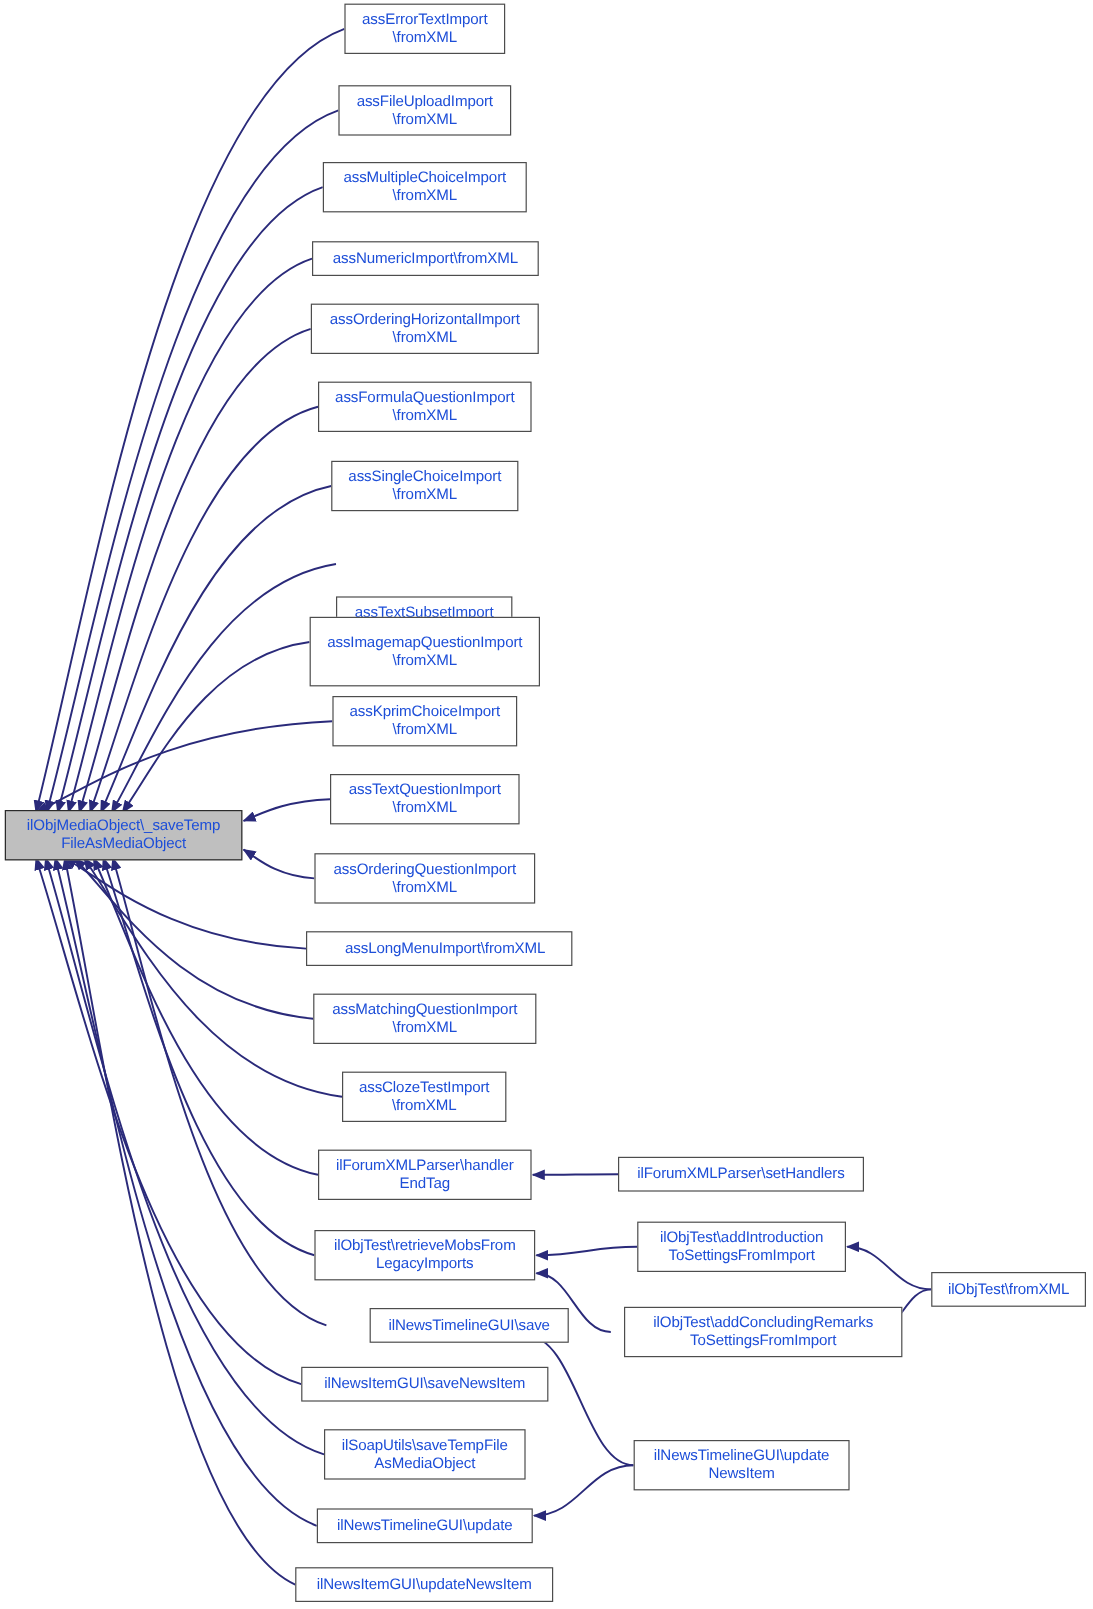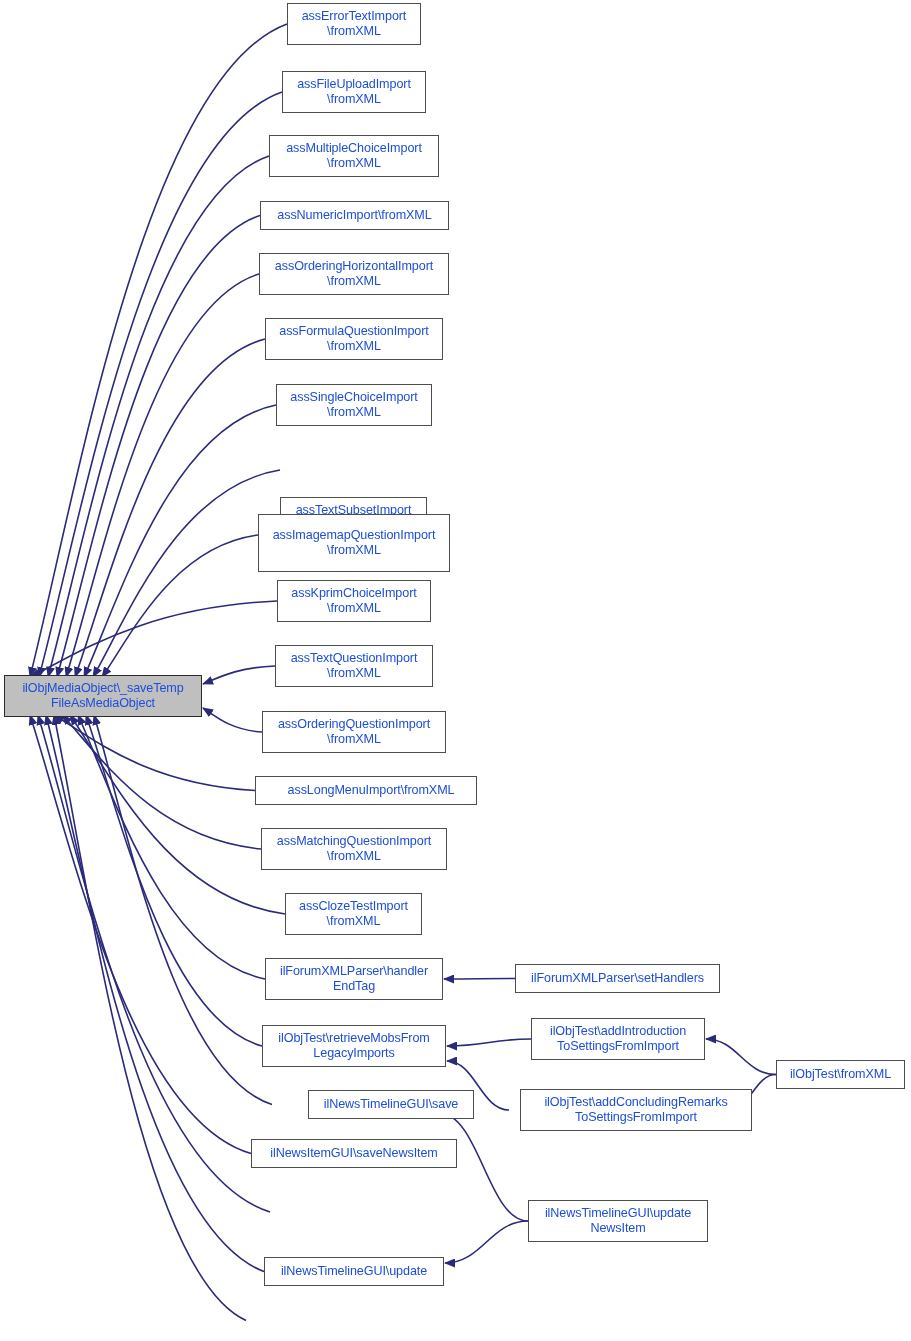--- a/index.html
+++ b/index.html
@@ -84,21 +84,24 @@
     <div class="node" style="left: 261px; top: 828px; width: 186px; height: 42px;"><span>assMatchingQuestionImport
 \fromXML</span></div>
     <div class="node" style="left: 285px; top: 893px; width: 137px; height: 42px;"><span>assClozeTestImport
 \fromXML</span></div>
     <div class="node" style="left: 265px; top: 958px; width: 178px; height: 42px;"><span>ilForumXMLParser\handler
 EndTag</span></div>
     <div class="node" style="left: 262px; top: 1025px; width: 184px; height: 42px;"><span>ilObjTest\retrieveMobsFrom
 LegacyImports</span></div>
     <div class="node" style="left: 272px; top: 1090px; width: 166px; height: 29px; margin-left: 36px;"><span>ilNewsTimelineGUI\save</span></div>
     <div class="node" style="left: 251px; top: 1139px; width: 206px; height: 29px;"><span>ilNewsItemGUI\saveNewsItem</span></div>
+    <div class="node" style="left: 270px; top: 1191px; width: 168px; height: 42px;"><span>ilSoapUtils\saveTempFile
+AsMediaObject</span></div>
     <div class="node" style="left: 264px; top: 1257px; width: 180px; height: 29px;"><span>ilNewsTimelineGUI\update</span></div>
+    <div class="node" style="left: 246px; top: 1306px; width: 215px; height: 29px;"><span>ilNewsItemGUI\updateNewsItem</span></div>
     <div class="node" style="left: 515px; top: 964px; width: 205px; height: 29px;"><span>ilForumXMLParser\setHandlers</span></div>
     <div class="node" style="left: 531px; top: 1018px; width: 174px; height: 42px;"><span>ilObjTest\addIntroduction
 ToSettingsFromImport</span></div>
     <div class="node" style="left: 496px; top: 1089px; width: 232px; height: 42px; margin-left: 24px;"><span>ilObjTest\addConcludingRemarks
 ToSettingsFromImport</span></div>
     <div class="node" style="left: 528px; top: 1200px; width: 180px; height: 42px;"><span>ilNewsTimelineGUI\update
 NewsItem</span></div>
     <div class="node" style="left: 776px; top: 1060px; width: 129px; height: 29px;"><span>ilObjTest\fromXML</span></div>
   </div>
 

